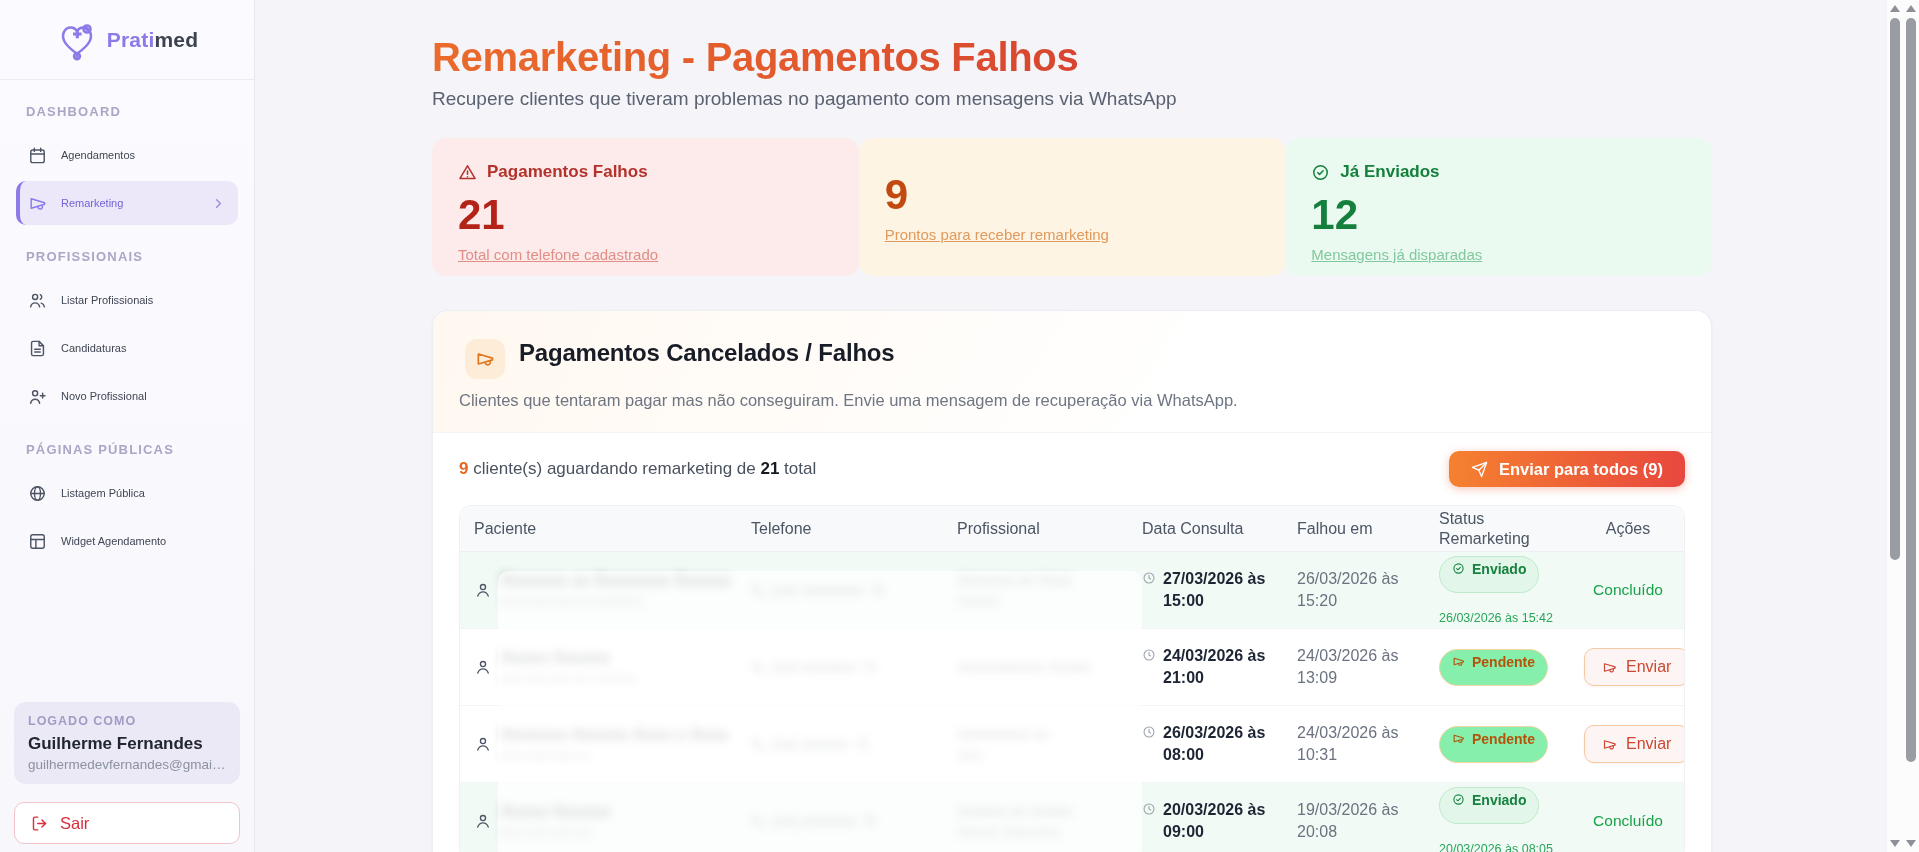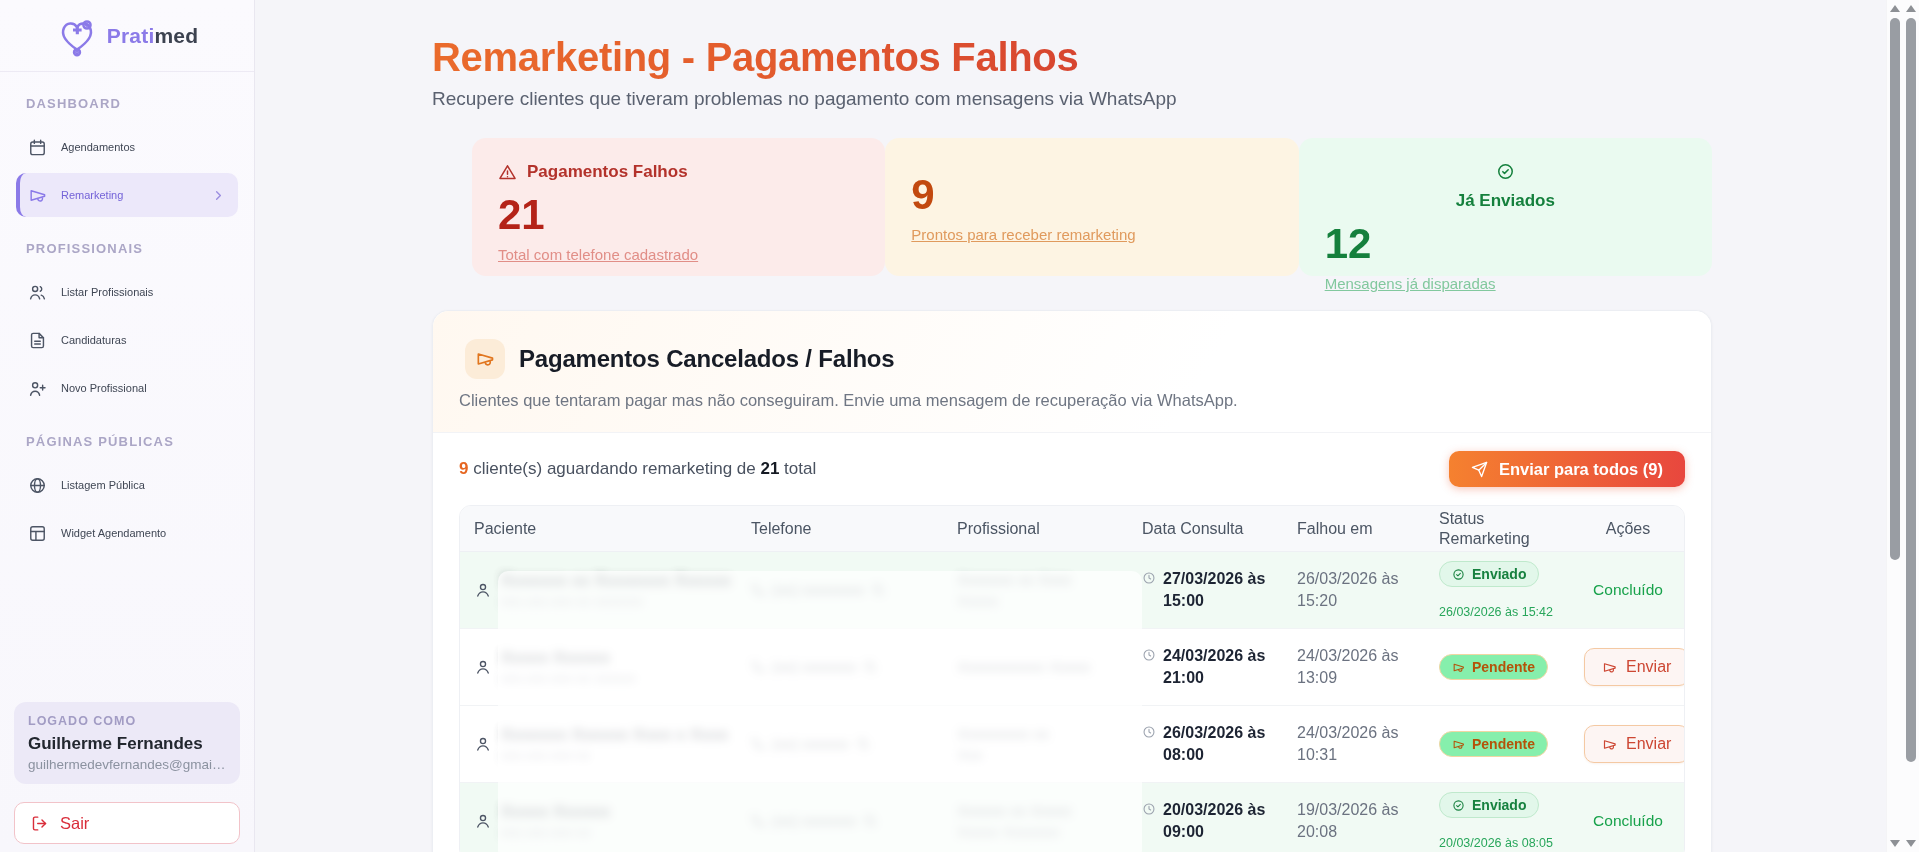--- a/index.html
+++ b/index.html
@@ -11,21 +11,21 @@
   svg { display:block; }
 
   
   .sidebar {
     width:255px; min-width:255px; height:852px;
     background:linear-gradient(180deg,#fbfafe 0%,#f8f7fc 100%);
     border-right:1px solid #e9e7f0;
     display:flex; flex-direction:column;
   }
   .logo-row {
-    height:72px; display:flex; align-items:center; justify-content:center;
+    height:80px; display:flex; align-items:center; justify-content:center;
     gap:9px; border-bottom:1px solid #edeaf4;
   }
   .brand { font-size:21px; font-weight:700; letter-spacing:.2px; }
   .brand .b1 { color:#8b7ae8; }
   .brand .b2 { color:#3c4250; }
   .nav { padding:12px 16px 0; flex:1; }
   .sec-title {
     font-size:13px; font-weight:700; letter-spacing:.09em;
     color:#aba6c6; margin:24px 10px 14px;
   }
@@ -63,48 +63,48 @@
 
   .page-title {
     font-size:40px; font-weight:800; line-height:1.15; letter-spacing:-.3px;
     background:linear-gradient(90deg,#ea6b2c 0%,#e25a2d 55%,#d74530 100%);
     -webkit-background-clip:text; background-clip:text;
     color:transparent; -webkit-text-fill-color:transparent;
     display:inline-block;
   }
   .page-sub { font-size:19px; color:#5a6170; margin-top:8px; }
 
-  .stats-row { display:flex; margin-top:28px;margin-left:40px; }
+  .stats-row { display:flex; margin-top:28px; }
   .stat-card { flex:1; border-radius:14px; padding:24px 26px; height:138px; }
   .stat-head { display:flex; align-items:center; gap:10px; font-size:17px; font-weight:700; }
   .stat-value { font-size:42px; font-weight:800; line-height:1; margin-top:12px; }
   .stat-cap { font-size:15px; margin-top:10px;text-decoration:underline; }
   .stat-red { background:#fcebea; }
   .stat-red .stat-head { color:#b3322b; }
   .stat-red .stat-value { color:#b42318; }
   .stat-red .stat-cap { color:#e18e87; }
   .stat-orange { background:#fdf4e3; }
   .stat-orange .stat-head { color:#b05415; }
   .stat-orange .stat-value { color:#c2490f; }
   .stat-orange .stat-cap { color:#e09a5d; }
   .stat-green { background:#eafaf0; }
-  .stat-green .stat-head { color:#15803d;flex-direction:column; }
+  .stat-green .stat-head { color:#15803d; }
   .stat-green .stat-value { color:#15803d; }
   .stat-green .stat-cap { color:#82c89e; }
 
   .panel {
     margin-top:34px; background:#ffffff; border:1px solid #eceef3;
     border-radius:16px; box-shadow:0 1px 3px rgba(16,24,40,.05); height:720px;
   }
   .panel-head {
     padding:28px 26px 22px; border-bottom:1px solid #f2f3f6;
     background:linear-gradient(120deg,#fff8f0 0%,#ffffff 60%);
     border-radius:16px 16px 0 0;
   }
-  .panel-title-row { display:flex; align-items:center; gap:14px;padding-left:6px; }
+  .panel-title-row { display:flex; align-items:flex-start; gap:14px;padding-left:6px; }
   .panel-chip {
     width:40px; height:40px; border-radius:12px; background:#fcecd8;
     display:flex; align-items:center; justify-content:center; color:#e1761f;
   }
   .panel-title { font-size:24px; font-weight:800; color:#171c26; letter-spacing:-.2px; }
   .panel-sub { font-size:16.5px; color:#6f7683; margin-top:12px; }
 
   .summary-row { padding:18px 26px; display:flex; align-items:center; justify-content:space-between; }
   .summary-text { font-size:17px; color:#4a5260; }
   .summary-text .s-count { color:#e66722; font-weight:700; }
@@ -149,21 +149,21 @@
   .prof-l1 { font-size:15.5px; color:#4b5563; white-space:nowrap; }
   .prof-l2 { font-size:15.5px; color:#6b7280; margin-top:3px; white-space:nowrap; }
 
   .date-cell { display:flex; gap:7px; }
   .clock-ic { color:#9aa1ad; margin-top:3px; flex:none; }
   .date-dark { font-size:16px; font-weight:600; color:#1d2433; line-height:1.35; }
   .date-gray { font-size:16px; color:#6b7280; line-height:1.35; }
 
   .pill {
     display:inline-flex; align-items:center; gap:7px;
-    padding:4px 12px 4px; border-radius:999px; font-size:14px; font-weight:600;
+    padding:4px 12px 15px; border-radius:999px; font-size:14px; font-weight:600;
     white-space:nowrap;
   }
   .pill-sent { background:#e2f7ea; border:1px solid #bfe9cc; color:#17813f; }
   .pill-pending { background:#86efac; border:1px solid #f1d6a3; color:#b45309; }
   .status-date { font-size:12.5px; color:#28a65b; margin-top:18px; white-space:nowrap; }
 
   .td-acoes { text-align:center; }
   .done-text { font-size:15.5px; font-weight:500; color:#18a24b; }
   .send-btn {
     display:inline-flex; align-items:center; gap:9px;

